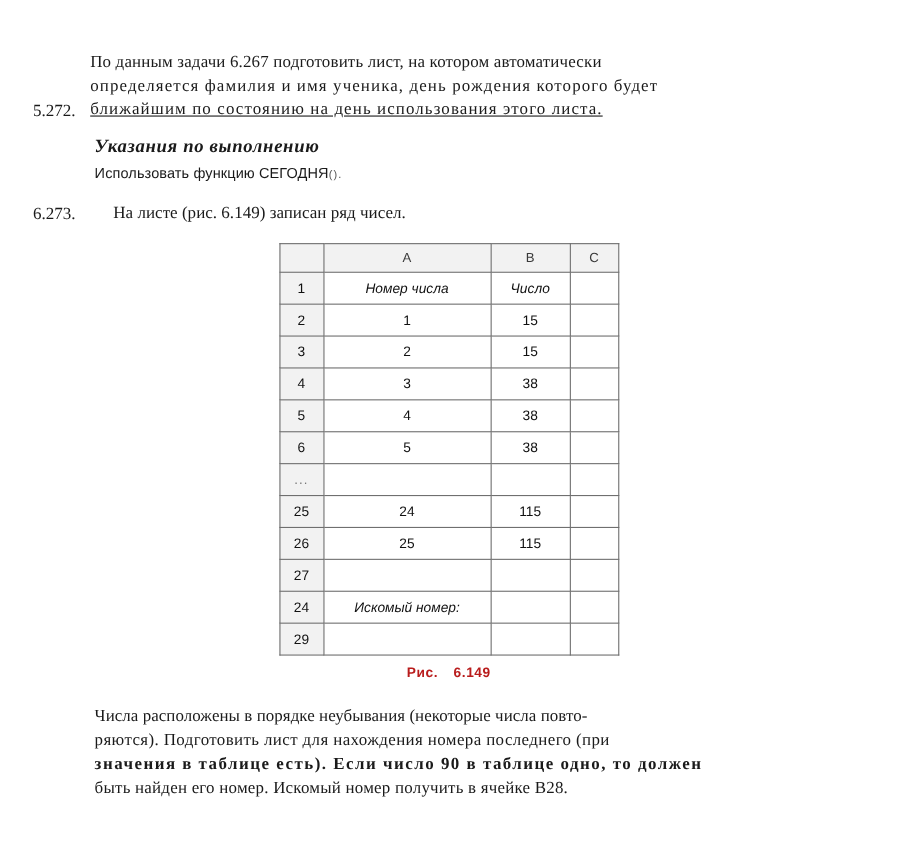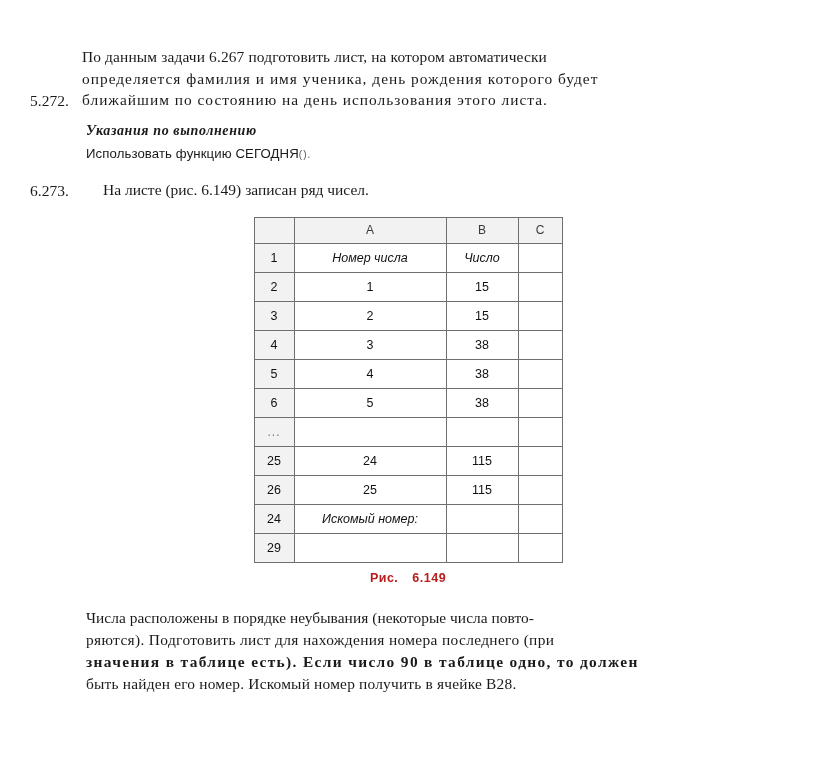--- a/index.html
+++ b/index.html
@@ -55,32 +55,32 @@
     line-height: 21.5px;
     text-align: justify;
     margin-top: 40px;
   }
   .p-5272 .l1, .p-5272 .l2, .p-5272 .l3 {
     display: block;
     white-space: nowrap;
   }
   .p-5272 .l1 { letter-spacing: 0.15px; }
   .p-5272 .l2 { letter-spacing: 1.0px; }
-  .p-5272 .l3 { letter-spacing: 1.0px; }
+  .p-5272 .l3 { letter-spacing: 1.0px; text-decoration: underline; }
 
   
   .hint-block {
     margin-top: 12px;
     margin-left: 56px;
   }
   .hint-title {
     font-family: "Liberation Serif", serif;
     font-weight: bold;
     font-style: italic;
-    font-size: 14px;
+    font-size: 17px;
     letter-spacing: 0.6px;
     margin-bottom: 7px;
   }
   .hint-text {
     font-family: "Liberation Sans", sans-serif;
     font-size: 13.2px;
     letter-spacing: 0.1px;
   }
   .hint-text .func-paren {
     font-size: 10px;
@@ -279,20 +279,26 @@
           <td>115</td>
           <td></td>
         </tr>
         <tr>
           <td class="rownum">26</td>
           <td>25</td>
           <td>115</td>
           <td></td>
         </tr>
         <tr>
+          <td class="rownum">27</td>
+          <td></td>
+          <td></td>
+          <td></td>
+        </tr>
+        <tr>
           <td class="rownum">24</td>
           <td class="left-pad hdr-label">Искомый номер:</td>
           <td></td>
           <td></td>
         </tr>
         <tr>
           <td class="rownum">29</td>
           <td></td>
           <td></td>
           <td></td>

